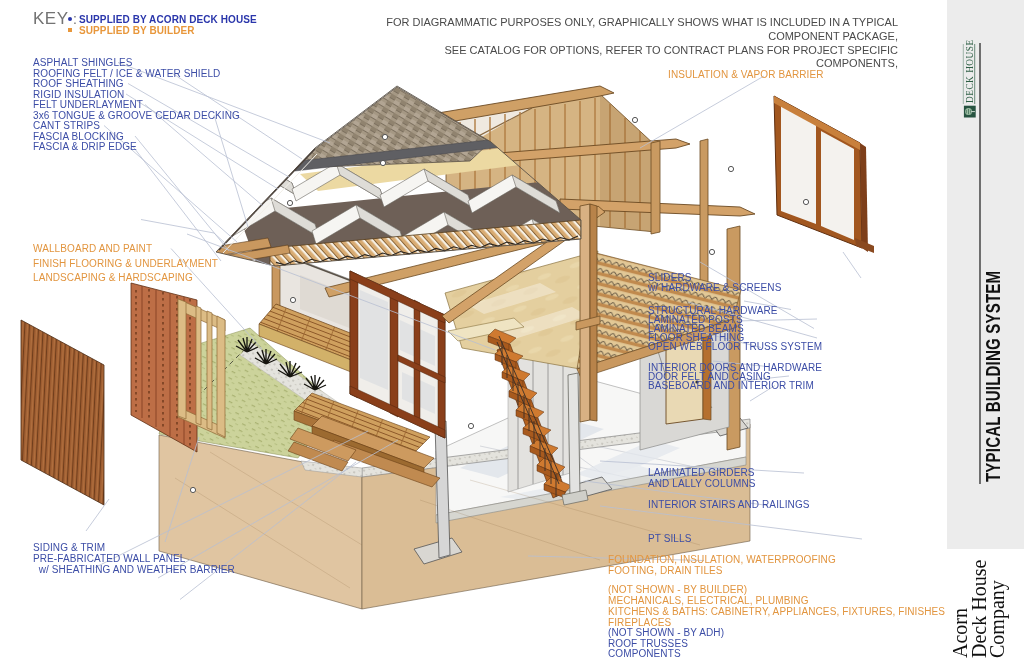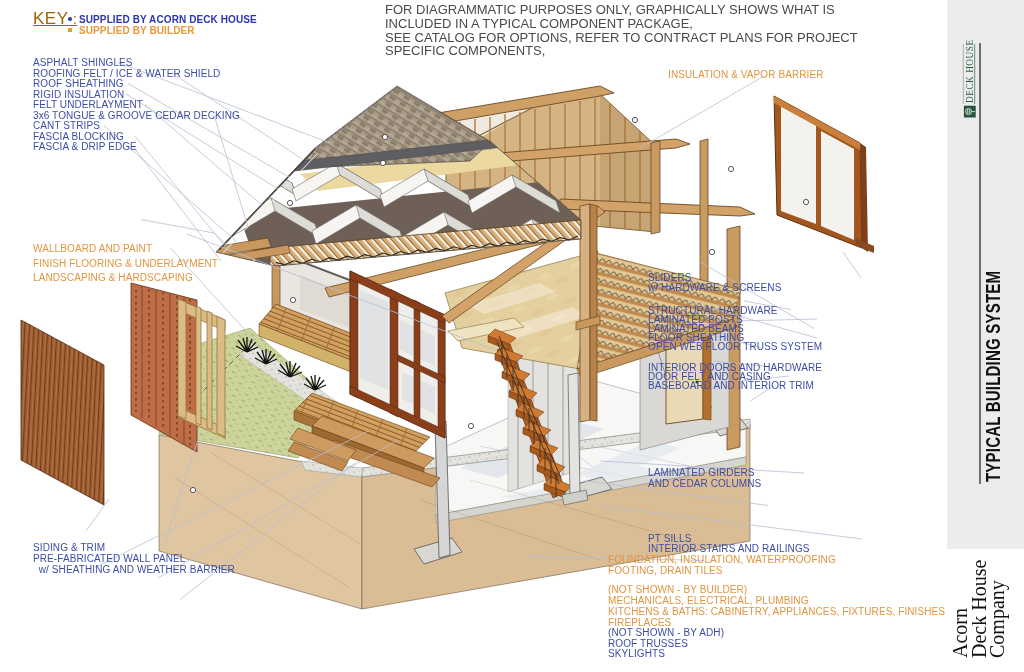--- a/index.html
+++ b/index.html
@@ -16,26 +16,26 @@
   #tbs span{position:absolute;left:0;top:0;transform-origin:0 0;
     transform:rotate(-90deg) translate(-212px,0) scale(0.755,1);
     display:block;width:280px;font-size:20px;font-weight:bold;color:#111;
     letter-spacing:0.2px;white-space:nowrap;}
   #adh{position:absolute;left:951px;top:550px;width:60px;height:112px;}
   #adh span{position:absolute;left:0;top:0;transform-origin:0 0;
     transform:rotate(-90deg) translate(-108px,0);
     display:block;width:120px;font-family:"Liberation Serif",serif;
     font-size:20px;line-height:18.5px;color:#111;white-space:pre;}
   
-  #key{position:absolute;left:33px;top:9px;color:#a16207;font-size:17px;font-weight:400;
-       letter-spacing:0.5px;text-decoration:underline;}
+  #key{position:absolute;left:33px;top:9px;color:#737373;font-size:17px;font-weight:400;
+       letter-spacing:0.5px;}
   .keyline{position:absolute;font-size:10px;font-weight:bold;letter-spacing:0.1px;}
   .keyline .bullet{display:inline-block;width:4px;height:4px;margin-right:7px;vertical-align:2px;}
-  #disc{position:absolute;left:385px;top:3px;width:513px;
-        font-size:13px;line-height:13.8px;color:#4a4a4a;letter-spacing:0px;}
+  #disc{position:absolute;left:385px;top:16px;width:513px;text-align:right;
+        font-size:11px;line-height:13.8px;color:#4a4a4a;letter-spacing:0px;}
 </style>
 </head>
 <body>
 <div id="page">
 <svg id="art" width="1024" height="672" viewBox="0 0 1024 672">
 <defs>
   <pattern id="pDeck" width="6.5" height="40" patternUnits="userSpaceOnUse" patternTransform="rotate(-42 0 0)">
     <rect width="6.5" height="40" fill="#d8ab72"></rect>
     <rect x="4.3" width="2.2" height="40" fill="#f7f1e5"></rect>
     <rect x="0" width="0.7" height="40" fill="#6b4a22"></rect>
@@ -443,26 +443,26 @@
 w/ HARDWARE &amp; SCREENS</div>
 <div class="lb ra" style="left:648px;top:305.5px;width:250px;line-height:9.1px;">STRUCTURAL HARDWARE
 LAMINATED POSTS
 LAMINATED BEAMS
 FLOOR SHEATHING
 OPEN WEB FLOOR TRUSS SYSTEM</div>
 <div class="lb ra" style="left:648px;top:362.5px;width:250px;line-height:9.1px;">INTERIOR DOORS AND HARDWARE
 DOOR FELT AND CASING
 BASEBOARD AND INTERIOR TRIM</div>
 <div class="lb ra" style="left:648px;top:468px;width:250px;">LAMINATED GIRDERS
-AND CEDAR COLUMNS</div>
-<div class="lb ra" style="left:648px;top:500px;width:250px;margin-top:44px;">INTERIOR STAIRS AND RAILINGS</div>
+AND LALLY COLUMNS</div>
+<div class="lb ra" style="left:648px;top:500px;width:250px;">INTERIOR STAIRS AND RAILINGS</div>
 <div class="lb ra" style="left:648px;top:534px;width:250px;">PT SILLS</div>
 <div class="lb or ra" style="left:608px;top:555px;width:290px;">FOUNDATION, INSULATION, WATERPROOFING
 FOOTING, DRAIN TILES</div>
 <div class="lb or ra" style="left:608px;top:584px;width:290px;line-height:11px;">(NOT SHOWN - BY BUILDER)
 MECHANICALS, ELECTRICAL, PLUMBING
 KITCHENS &amp; BATHS: CABINETRY, APPLIANCES, FIXTURES, FINISHES
 FIREPLACES</div>
 <div class="lb ra" style="left:608px;top:628px;width:290px;">(NOT SHOWN - BY ADH)
 ROOF TRUSSES
-SKYLIGHTS</div>
+COMPONENTS</div>
 
 </div>
 
 </body></html>

